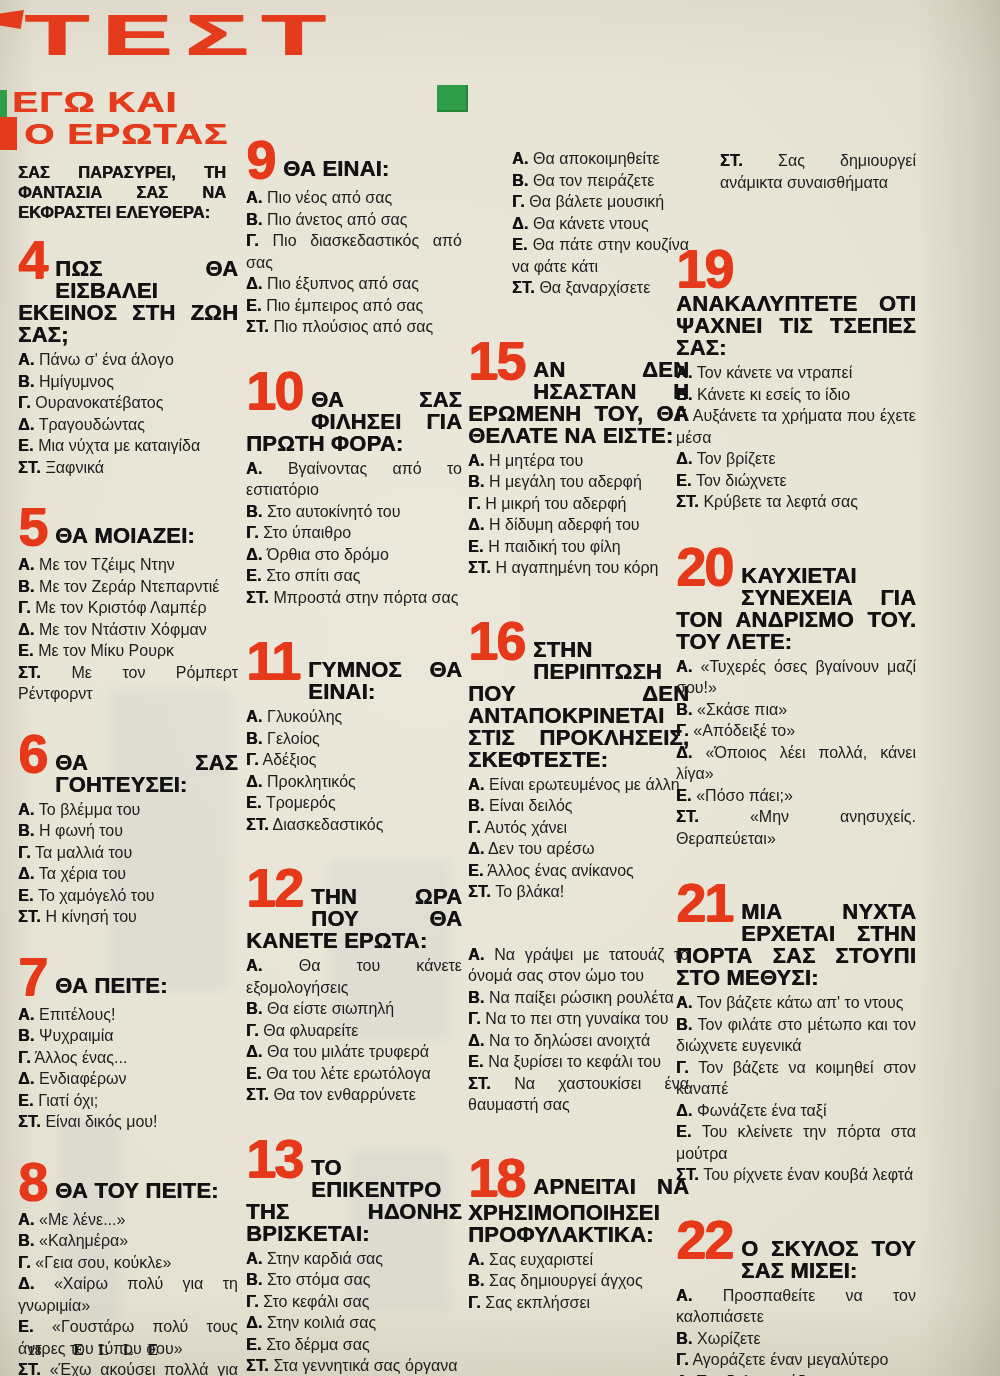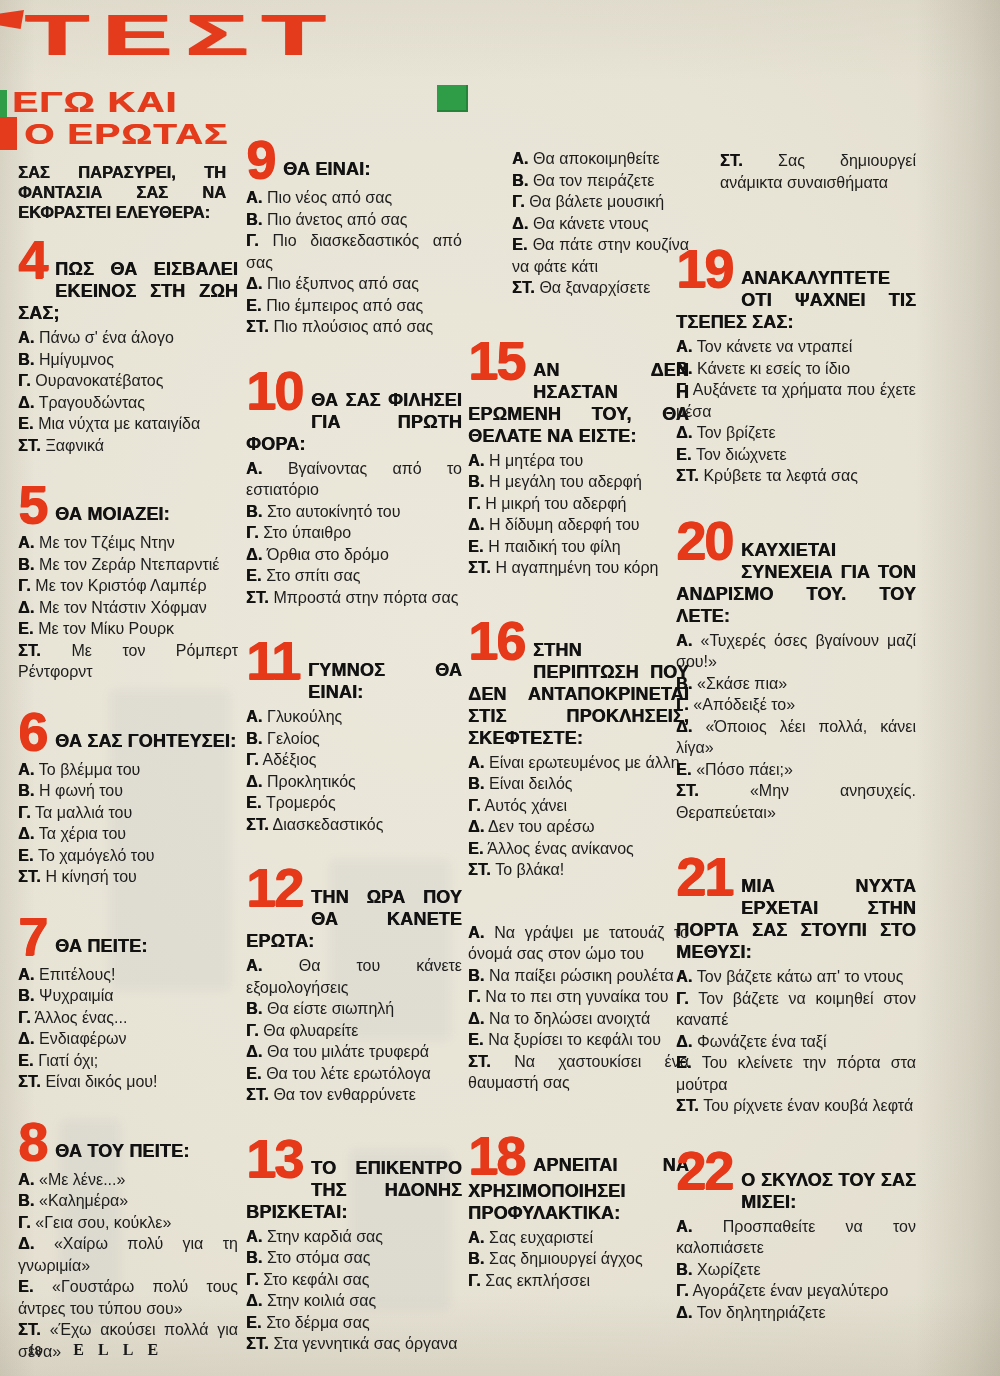--- a/index.html
+++ b/index.html
@@ -44,21 +44,21 @@
   .question{margin-bottom:28px;}
   #col-1 .question{margin-bottom:25px;}
   #col-2 .question{margin-bottom:29px;}
   #col-3 .question{margin-bottom:38px;}
   #col-4 .question{margin-bottom:30px;}
   .question.cont{margin-bottom:46px;margin-left:44px;}
   #col-4 .question.cont{margin-bottom:52px;}
 
   .q-num{float:left;font-size:54px;line-height:46px;font-weight:900;color:#e6391a;
          margin:0 9px 2px 0;letter-spacing:-2px;text-shadow:1px 0 0 #e6391a, 0 1px 0 #e6391a;}
-  .q-title{display:block;padding-top:22px;font-size:18px;line-height:22px;font-weight:bold;
+  .q-title{display:block;padding-top:22px;font-size:22px;line-height:22px;font-weight:bold;
            color:#121212;text-align:justify;letter-spacing:.2px;text-shadow:.5px 0 0 #121212;}
   .options{clear:both;padding-top:3px;}
   .cont .options{clear:none;padding-top:0;}
   .option{font-size:16px;line-height:21.5px;color:#1d1d1d;text-align:justify;}
   .opt-label{font-weight:bold;color:#111;letter-spacing:.3px;text-shadow:.4px 0 0 #111;}
   .opt-text{color:#1d1d1d;}
 
   
   .footer{position:absolute;left:28px;top:1341px;display:flex;align-items:baseline;}
   .page-num{font-size:12px;font-weight:bold;color:#222;}
@@ -336,20 +336,21 @@
             <div class="option"><span class="opt-label">ΣΤ.</span> <span class="opt-text">«Μην ανησυχείς. Θεραπεύεται»</span></div>
           </div>
         </div>
         <div class="question">
           <div class="q-head">
             <span class="q-num">21</span>
             <span class="q-title">ΜΙΑ ΝΥΧΤΑ ΕΡΧΕΤΑΙ ΣΤΗΝ ΠΟΡΤΑ ΣΑΣ ΣΤΟΥΠΙ ΣΤΟ ΜΕΘΥΣΙ:</span>
           </div>
           <div class="options">
             <div class="option"><span class="opt-label">Α.</span> <span class="opt-text">Τον βάζετε κάτω απ' το ντους</span></div>
+            <div class="option"><span class="opt-label">Β.</span> <span class="opt-text">Τον φιλάτε στο μέτωπο και τον διώχνετε ευγενικά</span></div>
             <div class="option"><span class="opt-label">Γ.</span> <span class="opt-text">Τον βάζετε να κοιμηθεί στον καναπέ</span></div>
             <div class="option"><span class="opt-label">Δ.</span> <span class="opt-text">Φωνάζετε ένα ταξί</span></div>
             <div class="option"><span class="opt-label">Ε.</span> <span class="opt-text">Του κλείνετε την πόρτα στα μούτρα</span></div>
             <div class="option"><span class="opt-label">ΣΤ.</span> <span class="opt-text">Του ρίχνετε έναν κουβά λεφτά</span></div>
           </div>
         </div>
         <div class="question">
           <div class="q-head">
             <span class="q-num">22</span>
             <span class="q-title">Ο ΣΚΥΛΟΣ ΤΟΥ ΣΑΣ ΜΙΣΕΙ:</span>

